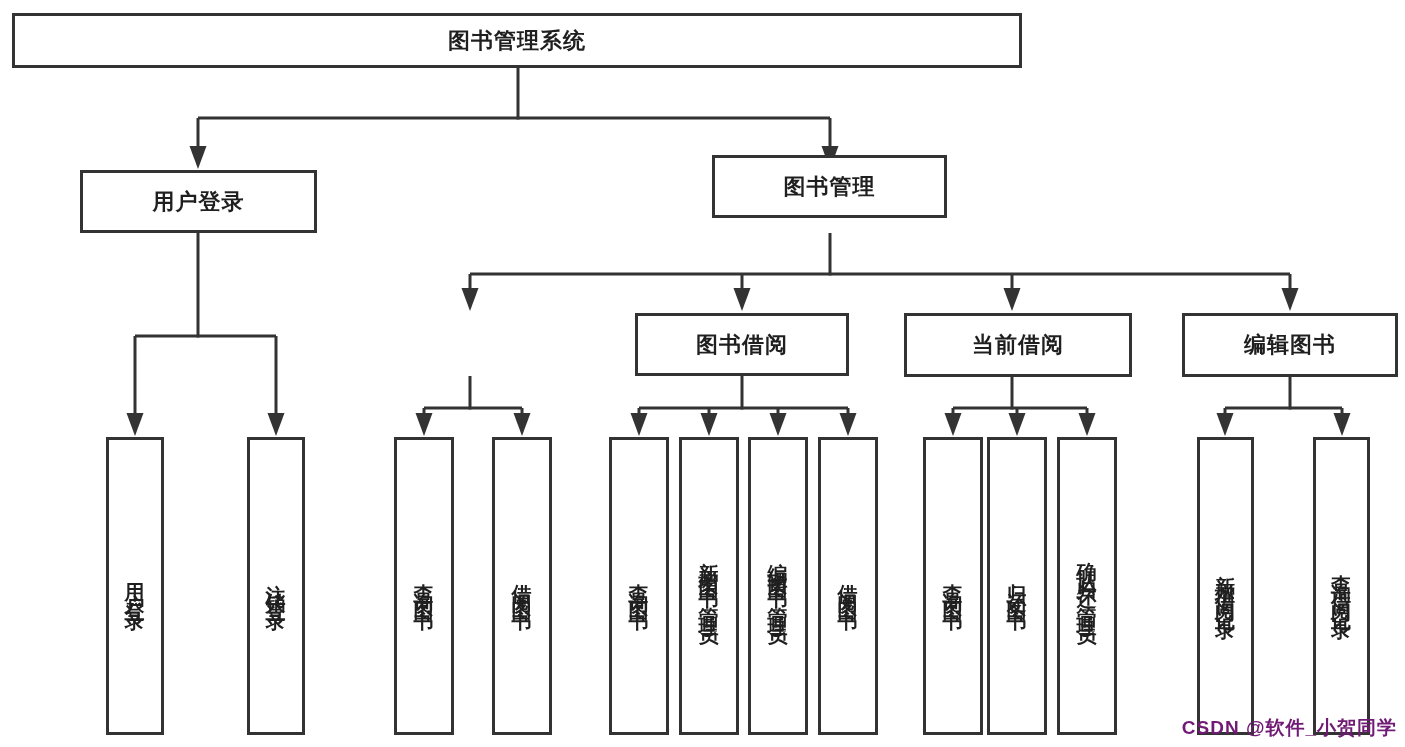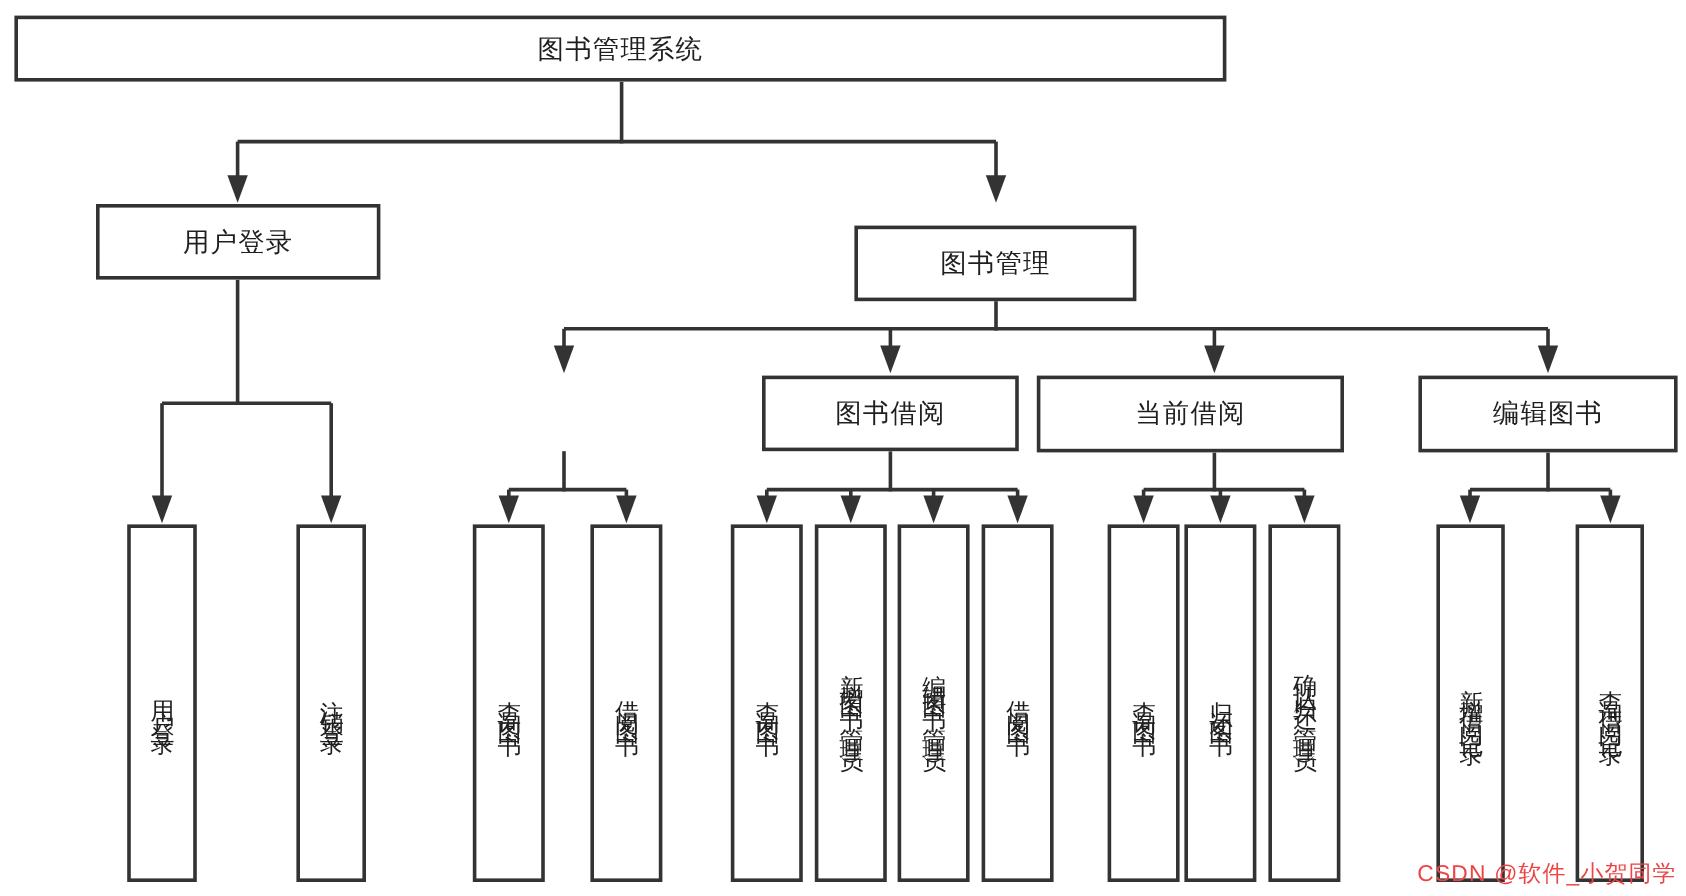--- a/index.html
+++ b/index.html
@@ -2,21 +2,21 @@
 <html><head>
 <meta charset="utf-8">
 <style>
   html,body{margin:0;padding:0;}
   body{
     width:1405px;height:747px;
     background:#ffffff;
     font-family:"Liberation Sans","DejaVu Sans",sans-serif;
     position:relative;overflow:hidden;
   }
-  .canvas{position:absolute;left:0;top:0;width:1405px;height:747px;}
+  .canvas{position:absolute;left:0;top:0;width:1405px;height:747px;font-weight:bold;}
   svg.edges{position:absolute;left:0;top:0;}
   .edges line{stroke:#333333;stroke-width:3;}
   .edges polygon{fill:#333333;}
   .box{
     position:absolute;box-sizing:border-box;
     border:3px solid #333333;background:#ffffff;
     display:flex;align-items:center;justify-content:center;
     z-index:2;
   }
   .hlabel{
@@ -28,21 +28,21 @@
     display:flex;align-items:center;justify-content:center;
     z-index:2;
   }
   .vlabel{
     writing-mode:vertical-rl;text-orientation:mixed;
     font-size:20px;letter-spacing:9px;line-height:1;
     color:#1f1f1f;white-space:nowrap;
   }
   .watermark{
     position:absolute;top:715px;right:8px;
-    font-size:19px;color:#ef4444;letter-spacing:1px;
+    font-size:19px;color:#701a75;letter-spacing:1px;
     z-index:5;white-space:nowrap;
   }
 </style>
 </head>
 <body>
 
 <div class="canvas">
 
   <svg class="edges" width="1405" height="747" viewBox="0 0 1405 747">
 
@@ -120,28 +120,28 @@
     </g>
   </svg>
 
   <div class="box" style="left:12px;top:13px;width:1010px;height:55px;">
     <span class="hlabel">图书管理系统</span>
   </div>
 
   <div class="box" style="left:80px;top:170px;width:237px;height:63px;">
     <span class="hlabel">用户登录</span>
   </div>
-  <div class="box" style="left:712px;top:188px;width:235px;height:63px;align-items:center;">
+  <div class="box" style="left:712px;top:155px;width:235px;height:63px;align-items:center;">
     <span class="hlabel">图书管理</span>
   </div>
 
   <div class="box" style="left:635px;top:313px;width:214px;height:63px;">
     <span class="hlabel">图书借阅</span>
   </div>
-  <div class="box" style="left:864px;top:313px;width:256px;height:64px;">
+  <div class="box" style="left:904px;top:313px;width:228px;height:64px;">
     <span class="hlabel">当前借阅</span>
   </div>
   <div class="box" style="left:1182px;top:313px;width:216px;height:64px;">
     <span class="hlabel">编辑图书</span>
   </div>
 
   <div class="leaf" style="left:106px;width:58px;">
     <span class="vlabel">用户登录</span>
   </div>
   <div class="leaf" style="left:247px;width:58px;">

